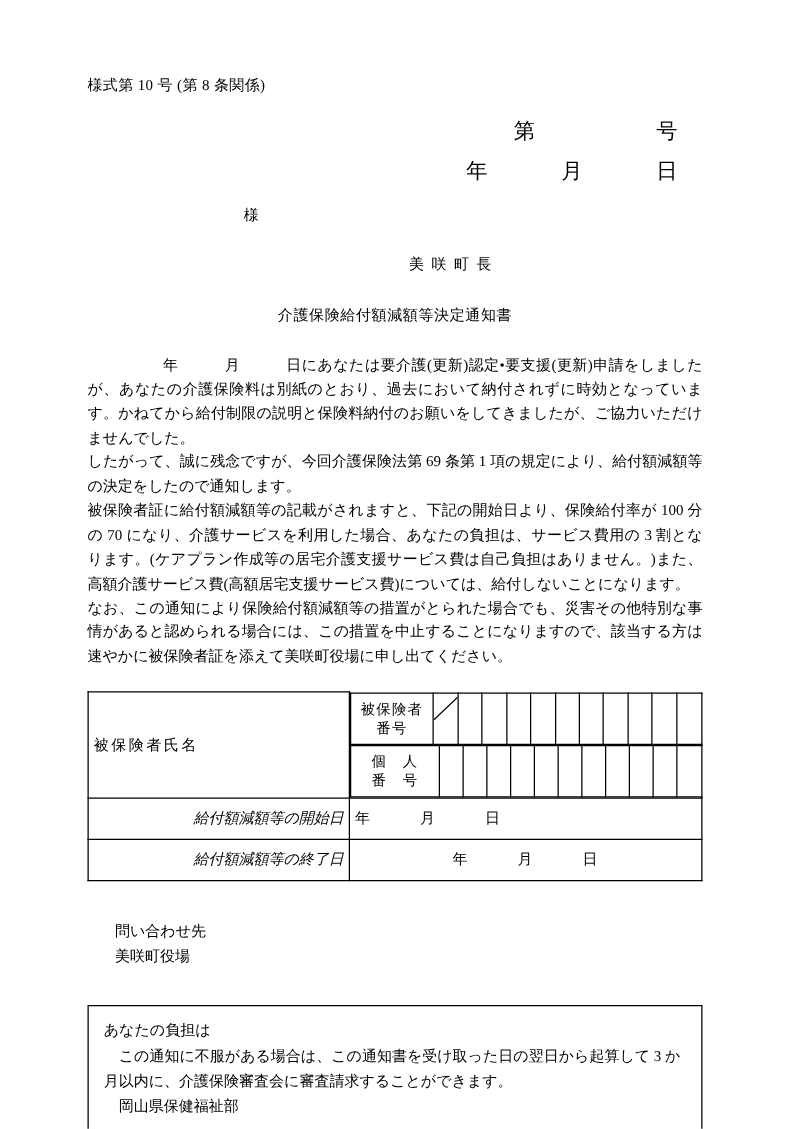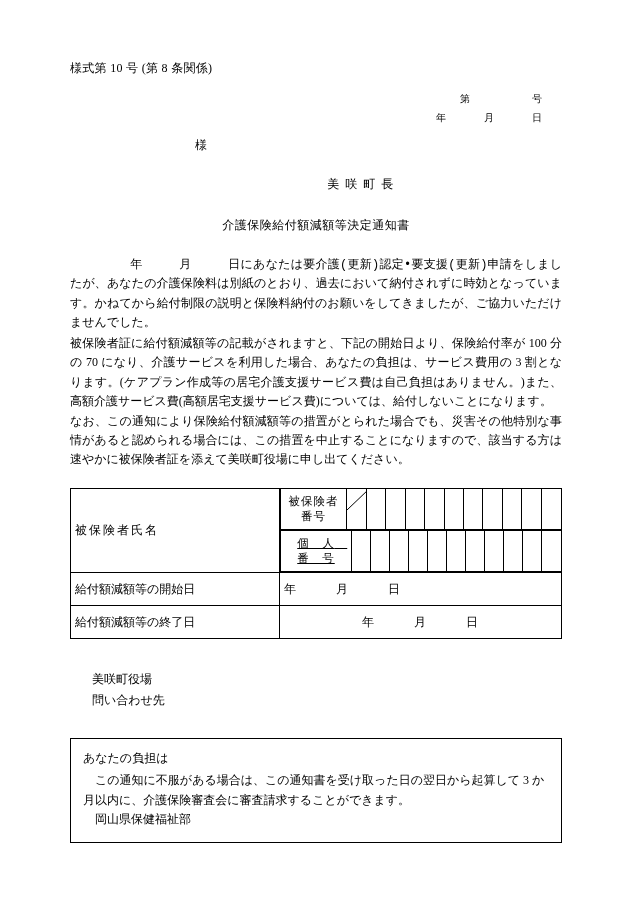--- a/index.html
+++ b/index.html
@@ -30,21 +30,21 @@
   }
   .form-no {
     font-size: 12px;
     letter-spacing: 0.3px;
   }
   .topright {
     margin-top: 12px;
     text-align: right;
     padding-right: 18px;
     line-height: 1.9;
-    font-size: 10px;
+    font-size: 17px;
   }
   .topright .line1 {
     display: block;
     letter-spacing: 2px;
   }
   .topright .line2 {
     display: block;
     letter-spacing: 2px;
   }
   .sama {
@@ -70,21 +70,20 @@
     font-size: 12px;
     line-height: 1.62;
     text-align: justify;
   }
   .body-text p {
     margin: 0 0 0 0;
     text-indent: 0;
   }
   .p-indent1 {
     text-indent: 0;
-    font-family: Liberation Mono, monospace;
   }
   .p-indent1 .lead-space {
     display: inline-block;
     width: 60px;
   }
   .p-ind {
     text-indent: 12px;
   }
 
   
@@ -94,21 +93,22 @@
     width: 100%;
     font-size: 12px;
   }
   table.main td {
     border: 1px solid #000;
     padding: 5px 4px;
     height: 22px;
     vertical-align: middle;
   }
   .lbl-center {
-    text-align: left;
+    text-align: right;
+    font-style: italic;
   }
   .cell-name {
     width: 200px;
     text-align: left;
     letter-spacing: 2px;
   }
   .hinsured {
     width: 100%;
     border-collapse: collapse;
   }
@@ -179,20 +179,21 @@
     </div>
 
     <div class="sama">様</div>
 
     <div class="mayor">美 咲 町 長</div>
 
     <div class="doc-title">介護保険給付額減額等決定通知書</div>
 
     <div class="body-text">
       <p class="p-indent1"><span class="lead-space"></span><span>年　　　月　　　日</span><span>にあなたは要介護(更新)認定•要支援(更新)申請をしましたが、あなたの介護保険料は別紙のとおり、過去において納付されずに時効となっています。かねてから給付制限の説明と保険料納付のお願いをしてきましたが、ご協力いただけませんでした。</span></p>
+      <p class="p-ind">したがって、誠に残念ですが、今回介護保険法第 69 条第 1 項の規定により、給付額減額等の決定をしたので通知します。</p>
       <p class="p-ind">被保険者証に給付額減額等の記載がされますと、下記の開始日より、保険給付率が 100 分の 70 になり、介護サービスを利用した場合、あなたの負担は、サービス費用の 3 割となります。(ケアプラン作成等の居宅介護支援サービス費は自己負担はありません。)また、高額介護サービス費(高額居宅支援サービス費)については、給付しないことになります。</p>
       <p class="p-ind">なお、この通知により保険給付額減額等の措置がとられた場合でも、災害その他特別な事情があると認められる場合には、この措置を中止することになりますので、該当する方は速やかに被保険者証を添えて美咲町役場に申し出てください。</p>
     </div>
 
     <table class="main">
       <tbody>
           <tr>
         <td class="cell-name" rowspan="2">被保険者氏名</td>
         <td style="padding:0;border:0;">
           <table class="hinsured">
@@ -213,21 +214,21 @@
               <td class="numbox"></td>
               <td class="numbox"></td>
               <td class="numbox"></td>
               <td class="numbox"></td>
             </tr>
           </tbody>
               </table>
         </td>
       </tr>
       <tr>
-        <td style="padding:0;border:0;text-decoration:underline;">
+        <td style="padding:0;border:0;">
           <table class="hinsured">
             <tbody>
                   <tr>
               <td class="hlabel">個　人　番　号</td>
               <td class="numbox"></td>
               <td class="numbox"></td>
               <td class="numbox"></td>
               <td class="numbox"></td>
               <td class="numbox"></td>
               <td class="numbox"></td>
@@ -246,22 +247,22 @@
         <td class="date-cell">年　　　月　　　日</td>
       </tr>
       <tr>
         <td class="lbl-center">給付額減額等の終了日</td>
         <td class="date-cell-c">年　　　月　　　日</td>
       </tr>
     </tbody>
       </table>
 
     <div class="contact">
+      <div>問い合わせ先</div>
       <div>美咲町役場</div>
-      <div>問い合わせ先</div>
     </div>
 
     <div class="appeal">
       <div class="t">あなたの負担は</div>
       <div class="ind">この通知に不服がある場合は、この通知書を受け取った日の翌日から起算して 3 か月以内に、介護保険審査会に審査請求することができます。</div>
       <div class="ind2">岡山県保健福祉部</div>
     </div>
 
   </div>
 </div>

